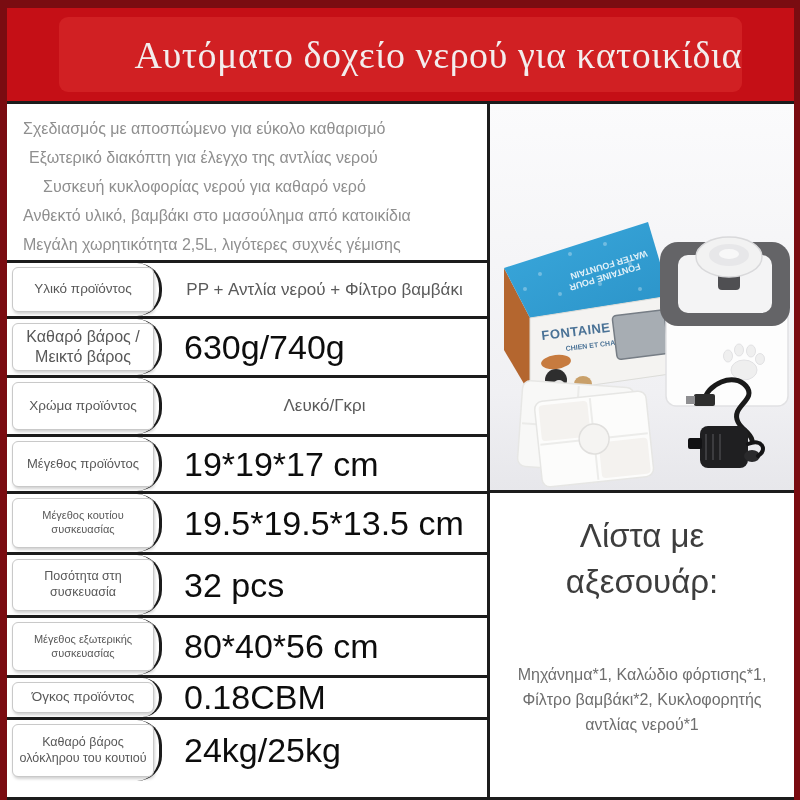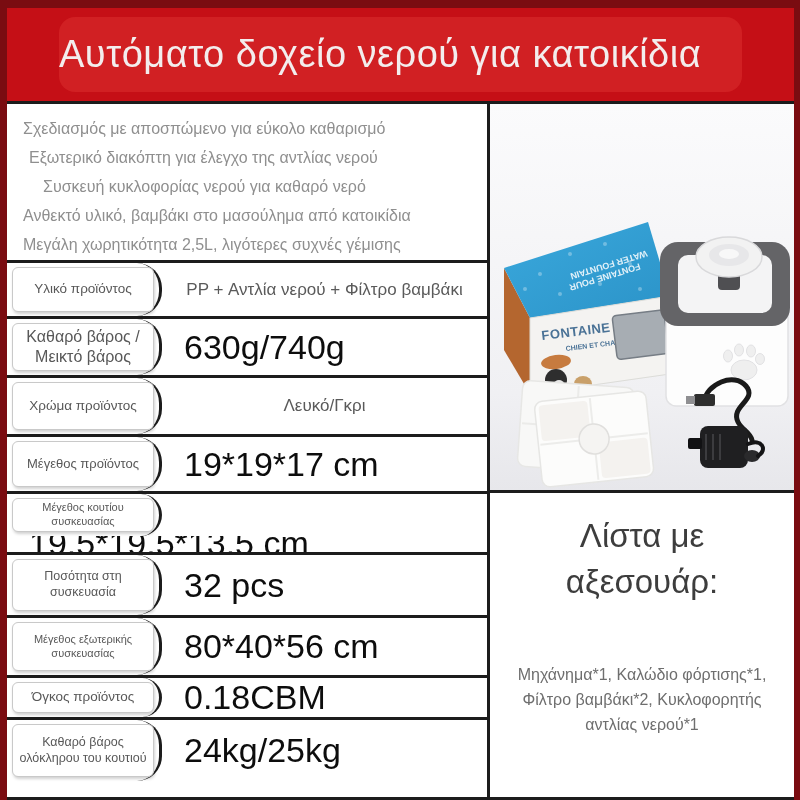--- a/index.html
+++ b/index.html
@@ -14,22 +14,22 @@
     overflow:hidden;
   }
   
   .header {
     position:absolute; left:7px; top:8px; width:787px; height:93px;
     background:var(--header-red,#c50f16);
   }
   .title-plate {
     position:absolute; left:52px; right:52px; top:9px; bottom:9px;
     background:var(--plate-red,#d12023);
-    border-radius:16px;
-    display:flex; align-items:center; justify-content:flex-start;
+    border-radius:9px;
+    display:flex; align-items:center; justify-content:flex-end;font-family:Liberation Serif, serif;
   }
   .page-title {
     margin:0; color:#f3eded; font-size:38px; font-weight:normal;
     letter-spacing:0.5px; white-space:nowrap;
   }
   
   .content {
     position:absolute; left:7px; top:101px; width:787px; height:699px;
     background:#ffffff; box-sizing:border-box;
     border-top:3px solid var(--tbl,#1c1c1c);
@@ -139,21 +139,21 @@
             </div>
           </div>
           <div class="spec-row" style="height: 57px;">
             <div class="spec-label-cell">
               <div class="label-box" style="font-size: 13px;">Μέγεθος προϊόντος</div>
             </div>
             <div class="spec-value-cell">
               <div class="value-large">19*19*17 cm</div>
             </div>
           </div>
-          <div class="spec-row" style="height: 61px; flex-direction: column;">
+          <div class="spec-row" style="height: 61px;">
             <div class="spec-label-cell">
               <div class="label-box" style="font-size: 11px;">Μέγεθος κουτίου συσκευασίας</div>
             </div>
             <div class="spec-value-cell">
               <div class="value-large">19.5*19.5*13.5 cm</div>
             </div>
           </div>
           <div class="spec-row" style="height: 63px;">
             <div class="spec-label-cell">
               <div class="label-box" style="font-size: 12.5px;">Ποσότητα στη συσκευασία</div>

